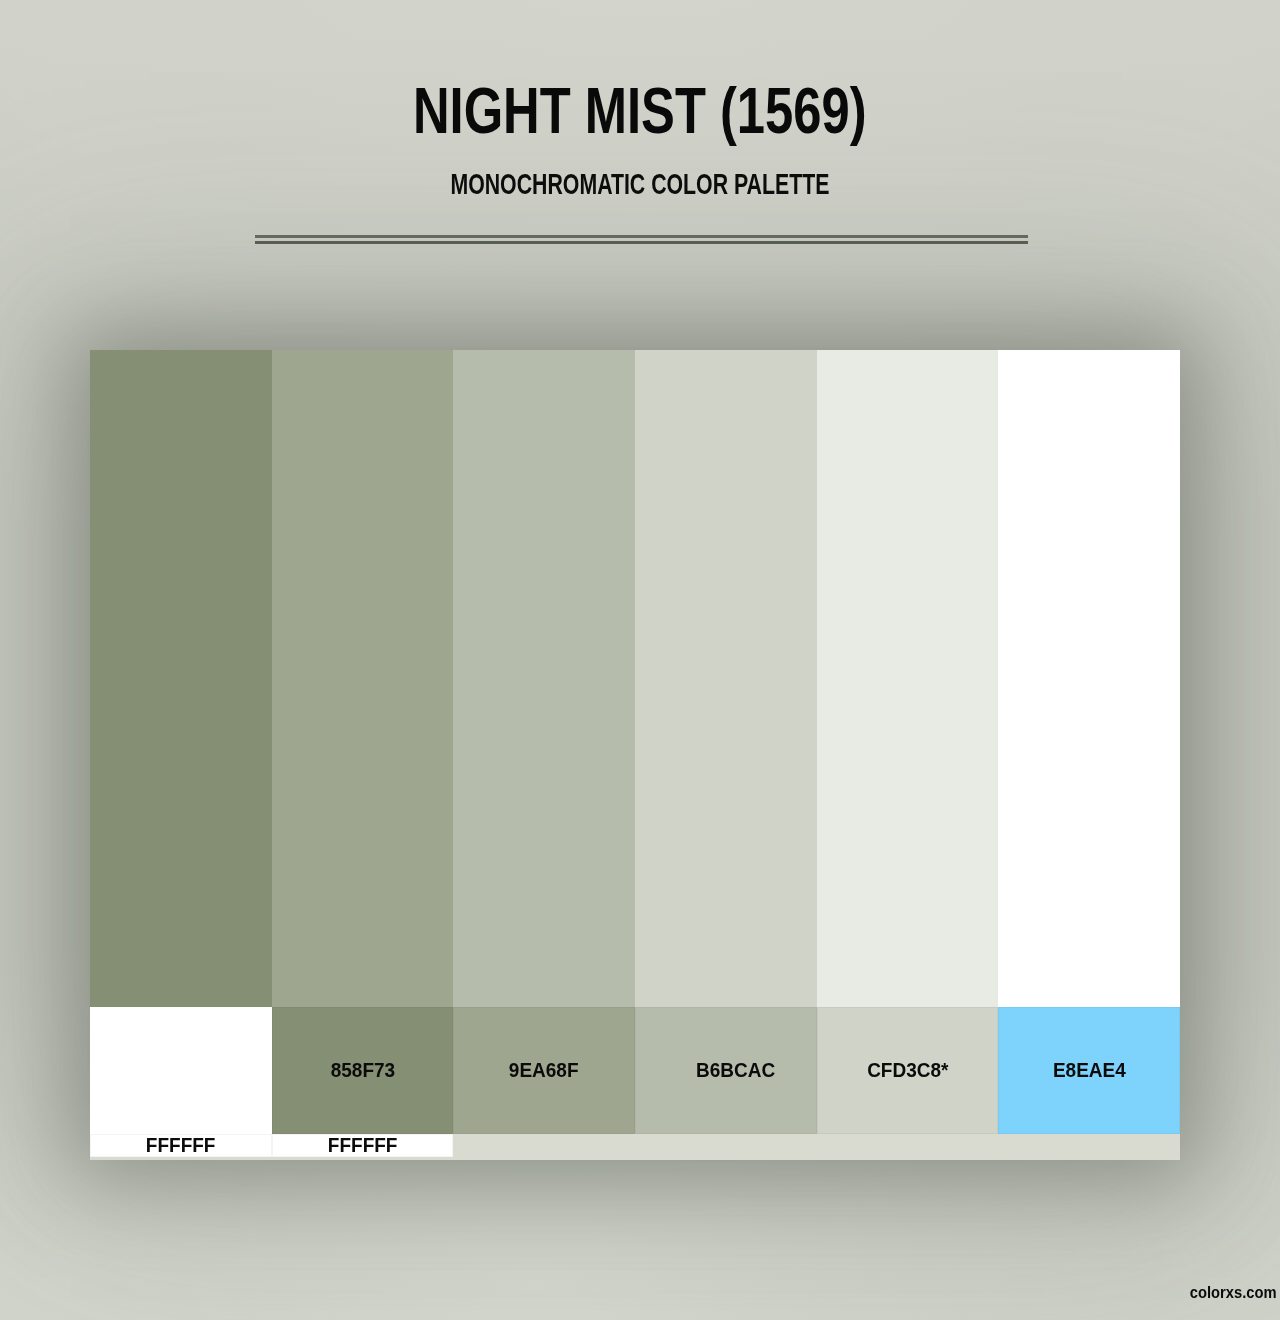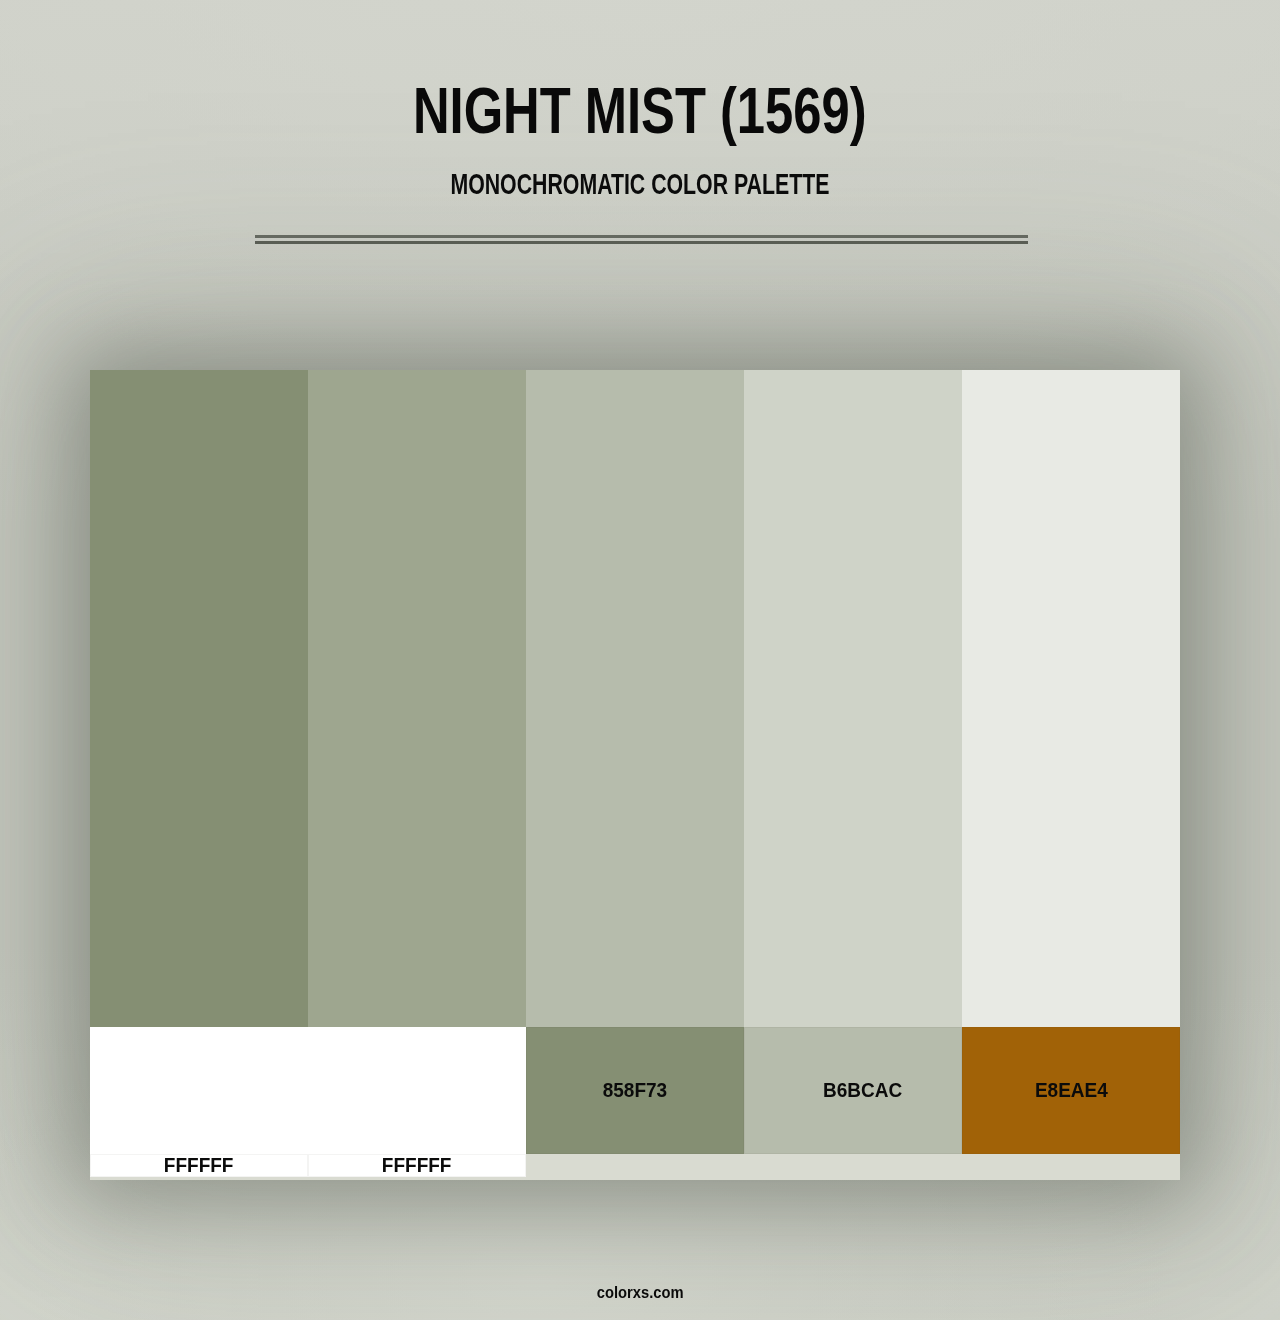--- a/index.html
+++ b/index.html
@@ -60,44 +60,43 @@
   .palette-card {
     position: absolute;
     left: 90px;
     top: 350px;
     width: 1090px;
     height: 810px;
     box-sizing: border-box;
     padding-bottom: 3px;
     background: var(--card-bg, #D9DBD1);
     display: grid;
-    grid-template-columns: repeat(5, 1fr);
+    grid-template-columns: repeat(6, 1fr);
     grid-template-rows: 657px 1fr;
     gap: 0;
     box-shadow:
       0 0 80px 20px rgba(98,103,93,0.50),
       0 0 200px 60px rgba(98,103,93,0.22);
-    margin-top: 20px;
   }
   .swatch { width: 100%; height: 100%; }
   .swatch-label-cell {
     display: flex;
     align-items: center;
     justify-content: center;
     font-weight: bold;
     font-size: 20px;
     color: #0B0B0B;
     box-shadow: inset 0 0 0 1px rgba(60,65,55,0.06);
   }
   .swatch-label-cell .squeeze { display:inline-block; transform: scaleX(0.95); transform-origin: 50% 50%; white-space: nowrap; }
 
   .site-footer {
     position: absolute;
     top: 1284px; left: 0; right: 0;
-    text-align: center;
+    text-align: right;
     font-size: 16px;
     line-height: 18px;
     font-weight: bold;
     color: #0A0A0A;
   }
   .site-footer .squeeze { display:inline-block; transform: scaleX(0.92); transform-origin: 50% 50%; }
 </style>
 </head>
 <body>
 
@@ -117,24 +116,30 @@
       <div class="swatch" style="background: rgb(133, 143, 115);"></div>
       <div class="swatch" style="background: rgb(158, 166, 143);"></div>
       <div class="swatch" style="background: rgb(182, 188, 172);"></div>
       <div class="swatch" style="background: rgb(207, 211, 200);"></div>
       <div class="swatch" style="background: rgb(232, 234, 228);"></div>
       <div class="swatch" style="background: rgb(255, 255, 255);"></div>
       <div class="swatch" style="background: rgb(255, 255, 255);"></div>
       <div class="swatch-label-cell" style="background: rgb(133, 143, 115);">
         <span class="squeeze">858F73</span>
       </div>
+      <div class="swatch-label-cell" style="background: rgb(158, 166, 143);">
+        <span class="squeeze">9EA68F</span>
+      </div>
       <div class="swatch-label-cell" style="background: rgb(182, 188, 172); padding-left: 20px;">
         <span class="squeeze">B6BCAC</span>
       </div>
-      <div class="swatch-label-cell" style="background: #a16207;">
+      <div class="swatch-label-cell" style="background: rgb(207, 211, 200);">
+        <span class="squeeze">CFD3C8*</span>
+      </div>
+      <div class="swatch-label-cell" style="background: #7dd3fc;">
         <span class="squeeze">E8EAE4</span>
       </div>
       <div class="swatch-label-cell" style="background: rgb(255, 255, 255);">
         <span class="squeeze">FFFFFF</span>
       </div>
       <div class="swatch-label-cell" style="background: rgb(255, 255, 255);">
         <span class="squeeze">FFFFFF</span>
       </div>
     </div>
 

